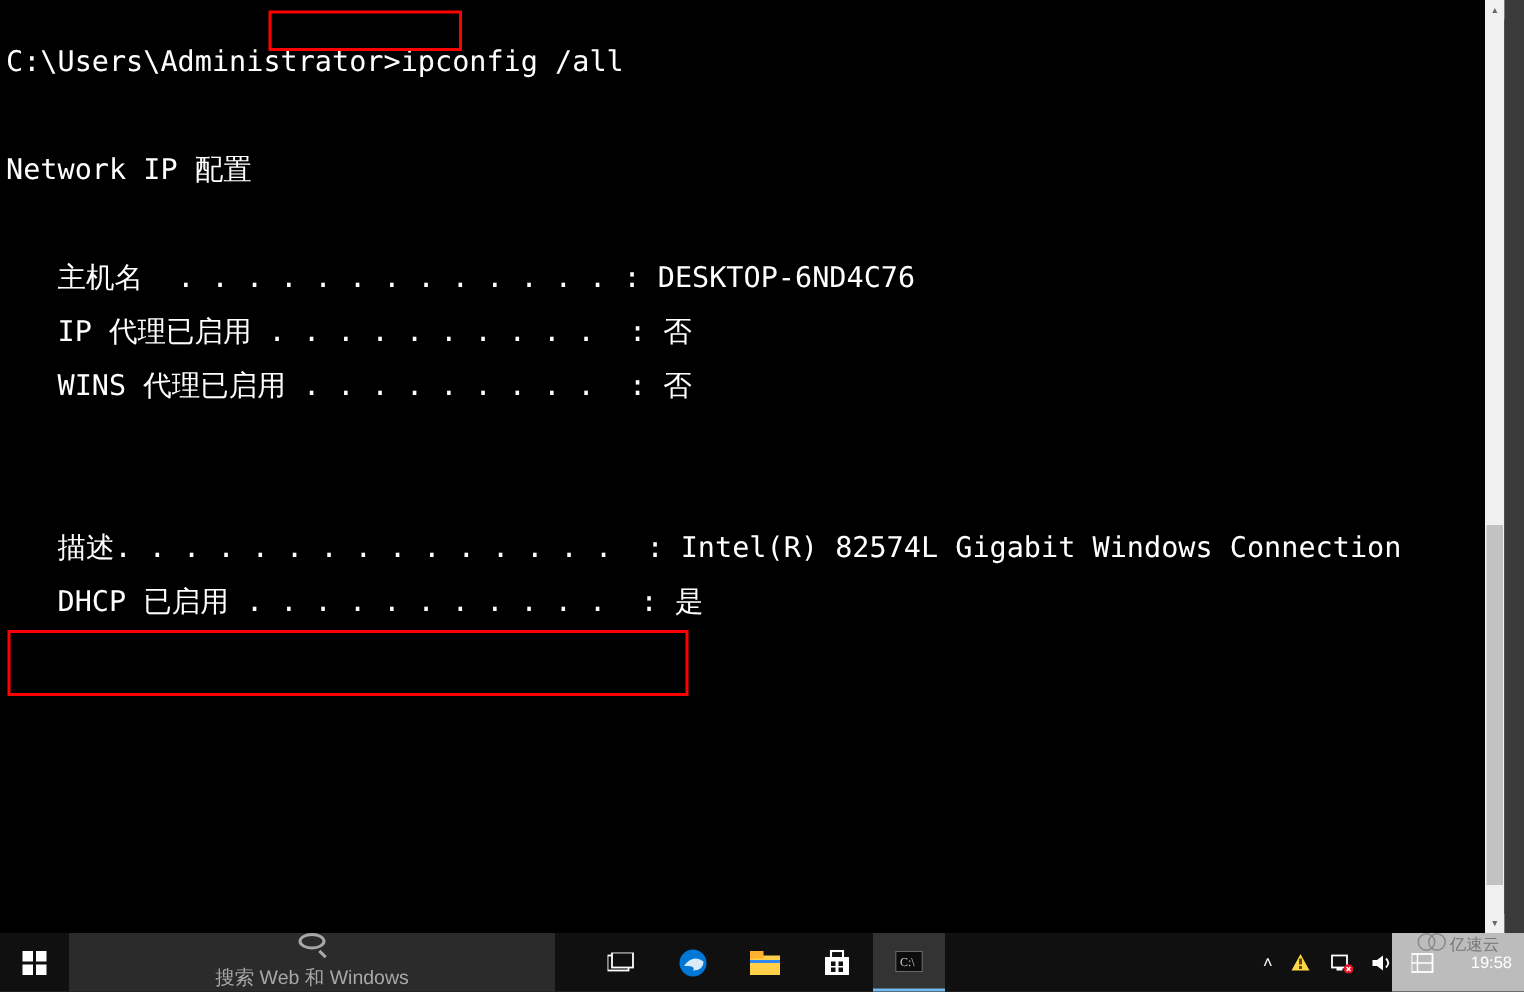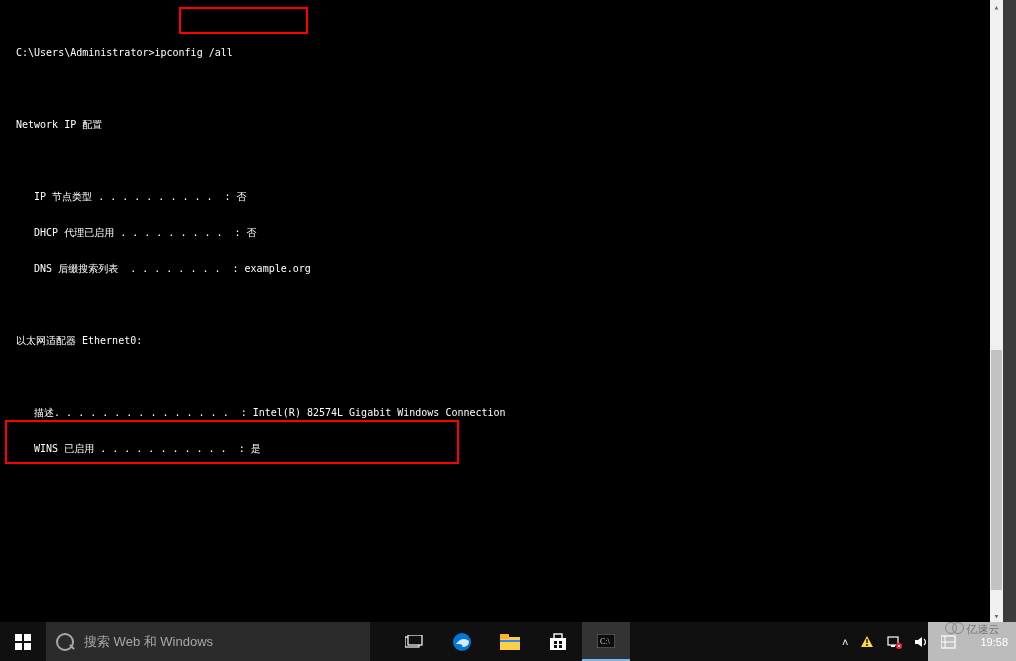--- a/index.html
+++ b/index.html
@@ -21,23 +21,23 @@
     color: #fff;
     overflow: hidden;
   }
   .cmd-content {
     position: absolute;
     left: 0;
     top: 0;
     right: 13px;
     bottom: 0;
     white-space: pre;
-    font-size: 10px;
+    font-size: 19px;
     line-height: 18px;
-    padding: 16px;
+    padding: 4px;
   }
   .cmd-line {
     white-space: pre;
     margin: 0;
     height: 18px;
   }
   .cmd-line.first { margin-top: 10px; }
   .box1 {
     position: absolute;
     border: 2px solid #ff0000;
@@ -105,20 +105,21 @@
   .start-btn .winlogo div { background:#fff; }
   .search-box {
     width: 304px;
     background:#2b2b2b;
     display:flex;align-items:center;
     padding:0 10px;
     gap:10px;
     color:#a8a8a8;
     font-family:"Microsoft YaHei","Segoe UI",sans-serif;
     font-size:13px;
+    flex-direction:column;
   }
   .search-box .s-icon {
     width:14px;height:14px;border:2px solid #a8a8a8;border-radius:50%;
     position:relative;
   }
   .search-box .s-icon::after{
     content:"";position:absolute;width:6px;height:2px;background:#a8a8a8;
     transform:rotate(45deg);left:11px;top:11px;
   }
   .task-icons {
@@ -161,28 +162,27 @@
 </style>
 </head>
 <body>
 
 <div class="cmd-window">
   <div class="cmd-content">
 <div class="cmd-line first"><span>C:\Users\Administrator&gt;</span><span>ipconfig /all</span></div>
 <div class="cmd-line"></div>
 <div class="cmd-line">Network IP 配置</div>
 <div class="cmd-line"></div>
-<div class="cmd-line">   IP 节点类型 . . . . . . . . . .  : 否</div>
-<div class="cmd-line">   DHCP 代理已启用 . . . . . . . . .  : 否</div>
-<div class="cmd-line">   DNS 后缀搜索列表  . . . . . . . .  : example.org</div>
-<div class="cmd-line"></div>
-<div class="cmd-line">以太网适配器 Ethernet0:</div>
+<div class="cmd-line">   主机名  . . . . . . . . . . . . . : DESKTOP-6ND4C76</div>
+<div class="cmd-line">   IP 代理已启用 . . . . . . . . . .  : 否</div>
+<div class="cmd-line">   WINS 代理已启用 . . . . . . . . .  : 否</div>
+<div class="cmd-line"></div>
 <div class="cmd-line"></div>
 <div class="cmd-line">   描述. . . . . . . . . . . . . . .  : Intel(R) 82574L Gigabit Windows Connection</div>
-<div class="cmd-line">   WINS 已启用 . . . . . . . . . . .  : 是</div>
+<div class="cmd-line">   DHCP 已启用 . . . . . . . . . . .  : 是</div>
 
 
 
 
 
 
 
 
 
 

